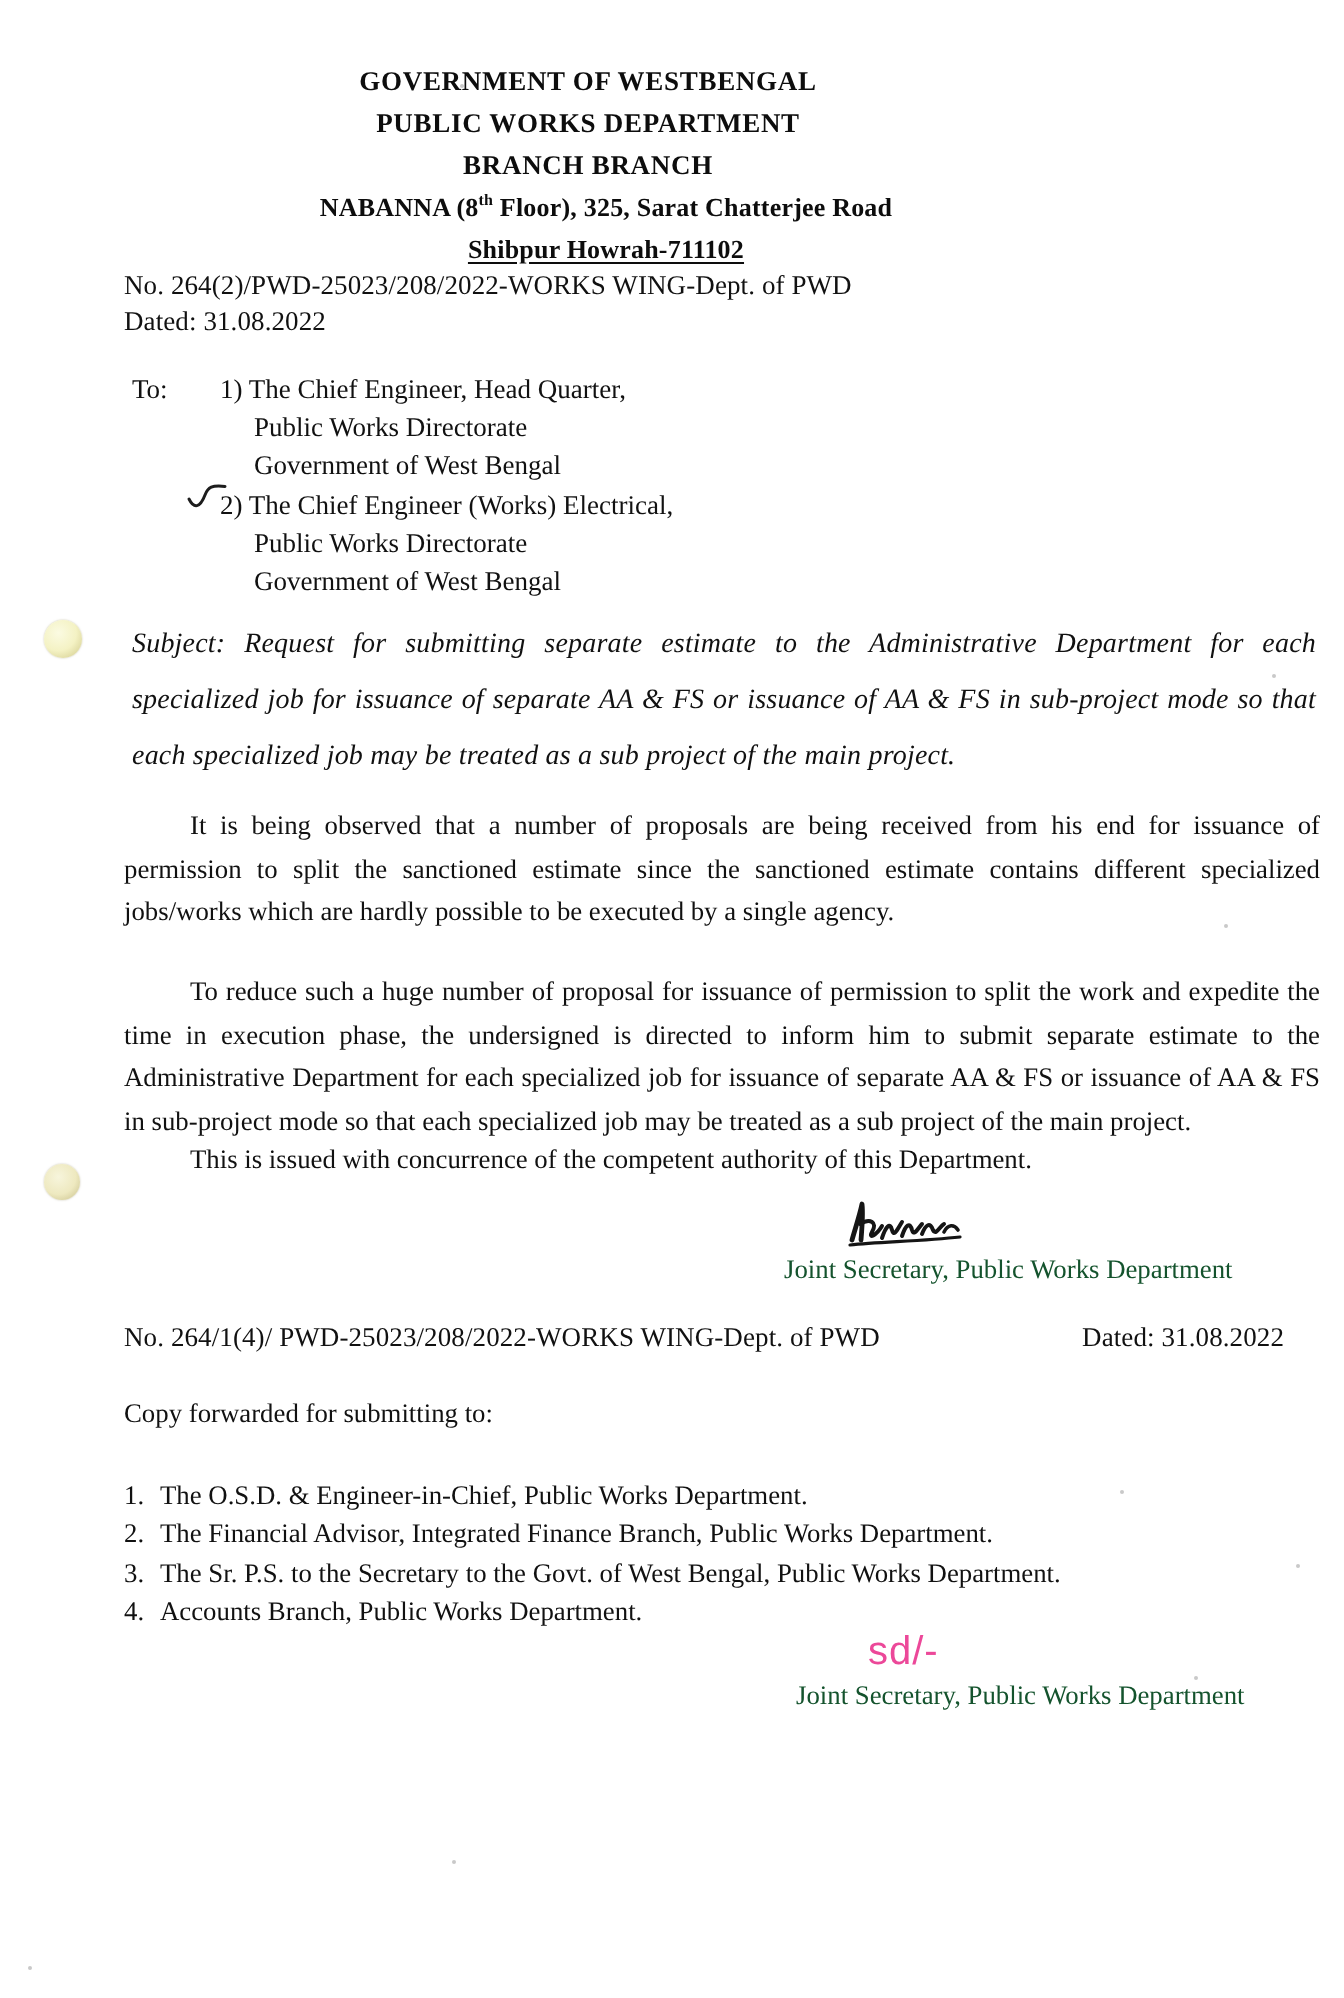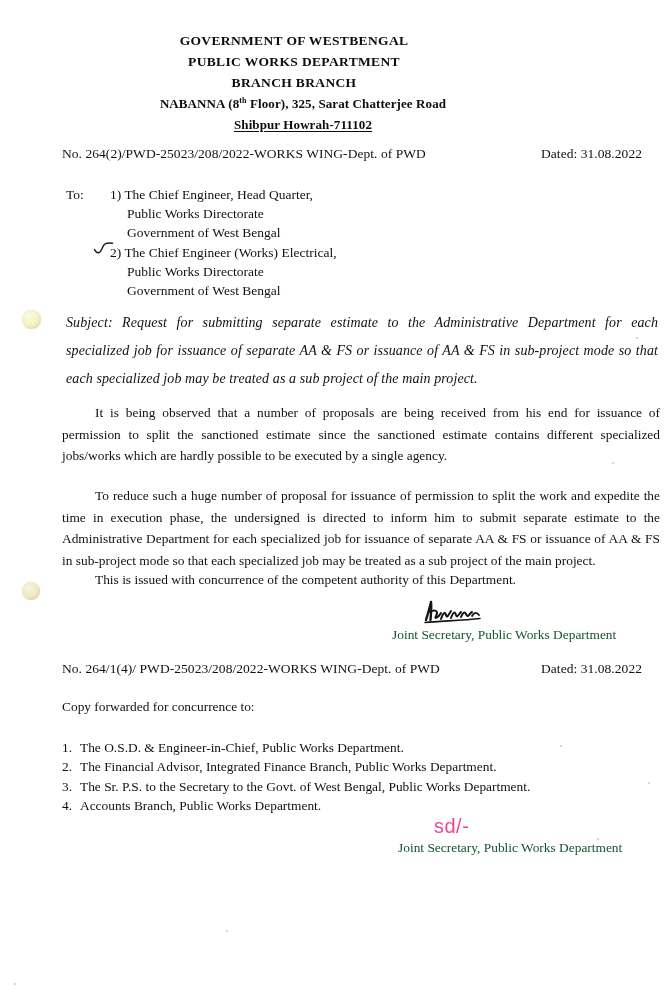--- a/index.html
+++ b/index.html
@@ -61,21 +61,21 @@
     width: 580px;
     display: flex;
     justify-content: space-between;
     align-items: baseline;
     font-size: 13.5px;
     line-height: 18px;
   }
   .refrow .memo-no { letter-spacing: 0.05px; }
   .refrow .memo-date { letter-spacing: 0.05px; white-space: nowrap; }
 
-  #ref-1 { top: 145px; }
+  #ref-1 { top: 134px; flex-direction: column; }
   #ref-2 { top: 660px; }
 
   
   .toblock {
     position: absolute;
     top: 185px;
     left: 66px;
     font-size: 13.5px;
     line-height: 19.2px;
     display: flex;
@@ -271,21 +271,21 @@
       </svg>
     </div>
     <div class="sig-title">Joint Secretary, Public Works Department</div>
   </div>
 
   <div class="refrow" id="ref-2">
     <span class="memo-no">No. 264/1(4)/ PWD-25023/208/2022-WORKS WING-Dept. of PWD</span>
     <span class="memo-date">Dated: 31.08.2022</span>
   </div>
 
-  <div class="copy-to">Copy forwarded for concurrence to:</div>
+  <div class="copy-to">Copy forwarded for submitting to:</div>
 
   <ul class="dist-list">
     <li>
       <span class="dist-num">1.</span>
       <span>The O.S.D. &amp; Engineer-in-Chief, Public Works Department.</span>
     </li>
     <li>
       <span class="dist-num">2.</span>
       <span>The Financial Advisor, Integrated Finance Branch, Public Works   Department.</span>
     </li>

